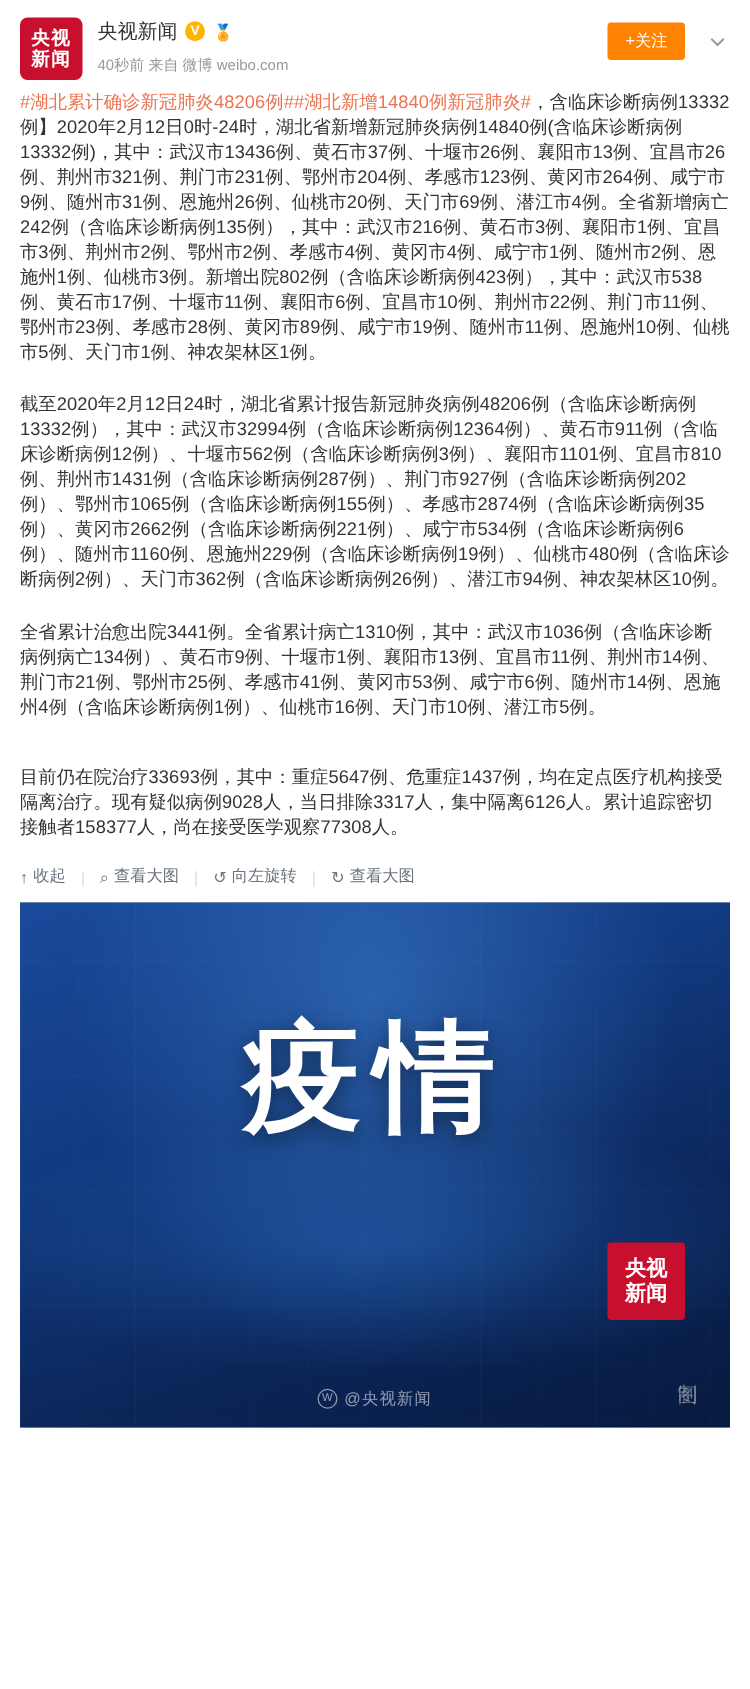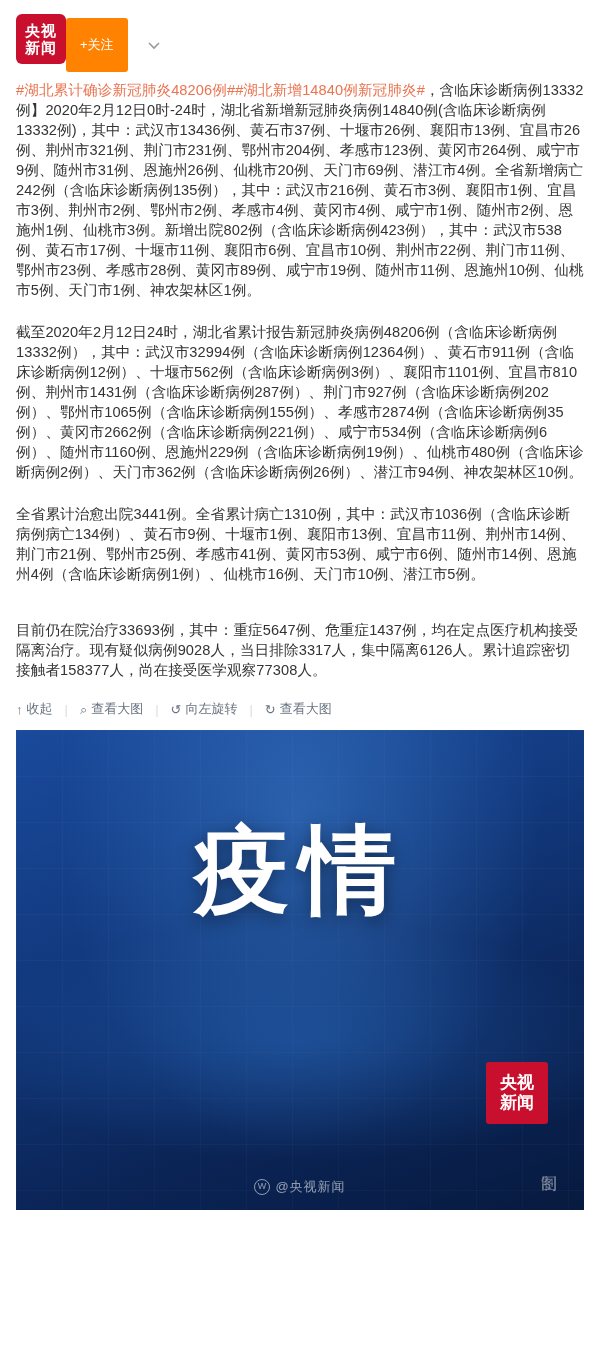--- a/index.html
+++ b/index.html
@@ -96,21 +96,21 @@
     align-items: center;
     gap: 16px;
     padding-top: 4px;
   }
   .follow-btn {
     background: #ff8200;
     color: #ffffff;
     border: none;
     border-radius: 3px;
     font-size: 13px;
-    padding: 18px 14px;
+    padding: 6px 14px;
     cursor: pointer;
     font-family: inherit;
     white-space: nowrap;
   }
   .chevron {
     width: 20px;
     height: 20px;
     color: #999999;
     display: inline-flex;
     align-items: center;
@@ -167,21 +167,21 @@
   .act .ic { font-size: 13px; line-height: 1; }
   .sep {
     color: #d9dde3;
     margin: 0 12px;
   }
   
   .image-wrap {
     margin: 0 16px 0 16px;
     background: #0d2f6b;
     position: relative;
-    height: 480px;
+    height: 420px;
     overflow: hidden;
   }
   .poster {
     position: absolute;
     inset: 0;
     background:
       radial-gradient(ellipse at 50% 18%, rgba(70,140,220,0.45) 0%, rgba(12,44,104,0) 60%),
       linear-gradient(160deg, #1a4a9c 0%, #123a80 35%, #0b2558 70%, #071a3f 100%);
   }
   .poster .glow {
@@ -271,20 +271,32 @@
 </style>
 </head>
 <body>
 
 <div class="page">
 
   <div class="header">
     <div class="avatar">
       <span>央视</span>
       <span>新闻</span>
+    </div>
+    <div class="head-mid">
+      <div class="name-row">
+        <span class="username">央视新闻</span>
+        <span class="verify-badge">V</span>
+        <span class="medal-icon">🏅</span>
+      </div>
+      <div class="meta-row">
+        <span>40秒前</span>
+        <span class="src">来自</span>
+        <span class="src-link">微博 weibo.com</span>
+      </div>
     </div>
     <div class="head-right">
       <button class="follow-btn">+关注</button>
       <span class="chevron">
         <svg width="18" height="18" viewBox="0 0 18 18" aria-hidden="true">
             <path d="M4 7 L9 12 L14 7" fill="none" stroke="#999999" stroke-width="1.6"></path>
           </svg>
       </span>
     </div>
   </div>

